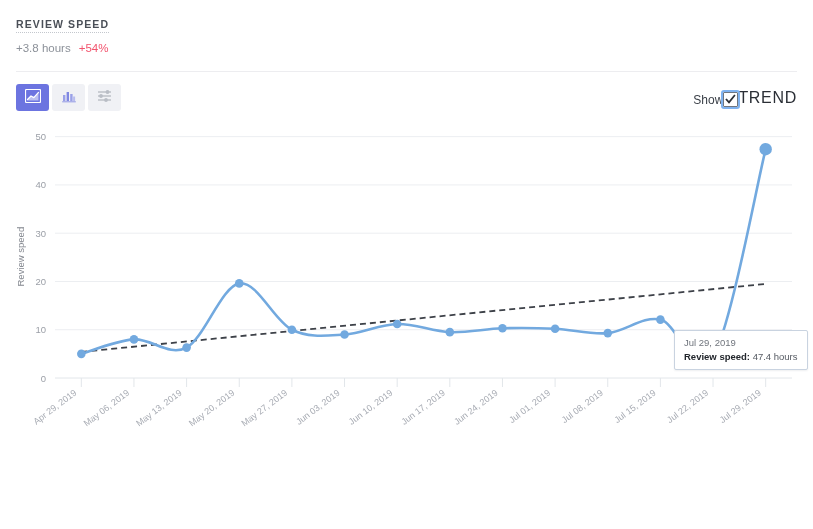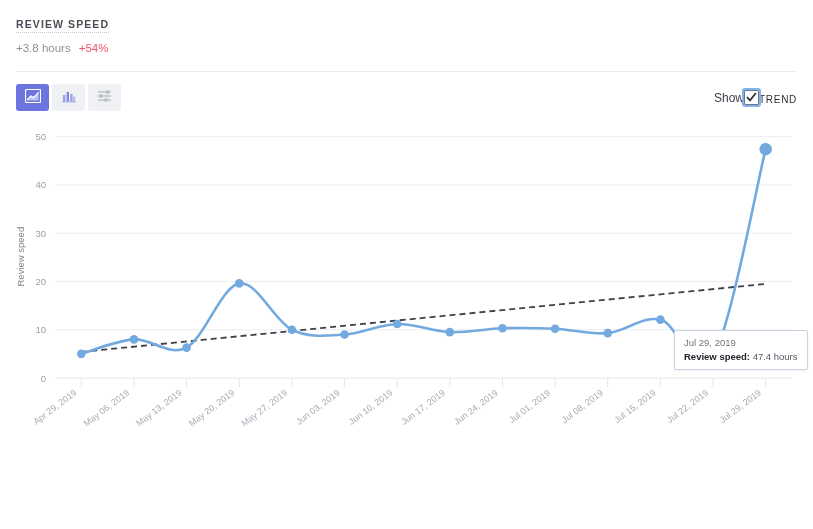--- a/index.html
+++ b/index.html
@@ -82,21 +82,21 @@
 
   .show-trend {
     display: flex;
     align-items: flex-end;
     gap: 0;
     font-size: 12px;
     color: #2b2f36;
   }
   .show-word { color: #3a3f47; }
   .trend-word {
-    font-size: 10px;
+    font-size: 16px;
     letter-spacing: 0.7px;
     font-weight: normal;
     color: #2b2f36;
   }
   .cb-wrap {
     width: 15px;
     height: 15px;
     position: relative;
     display: inline-block;
   }

